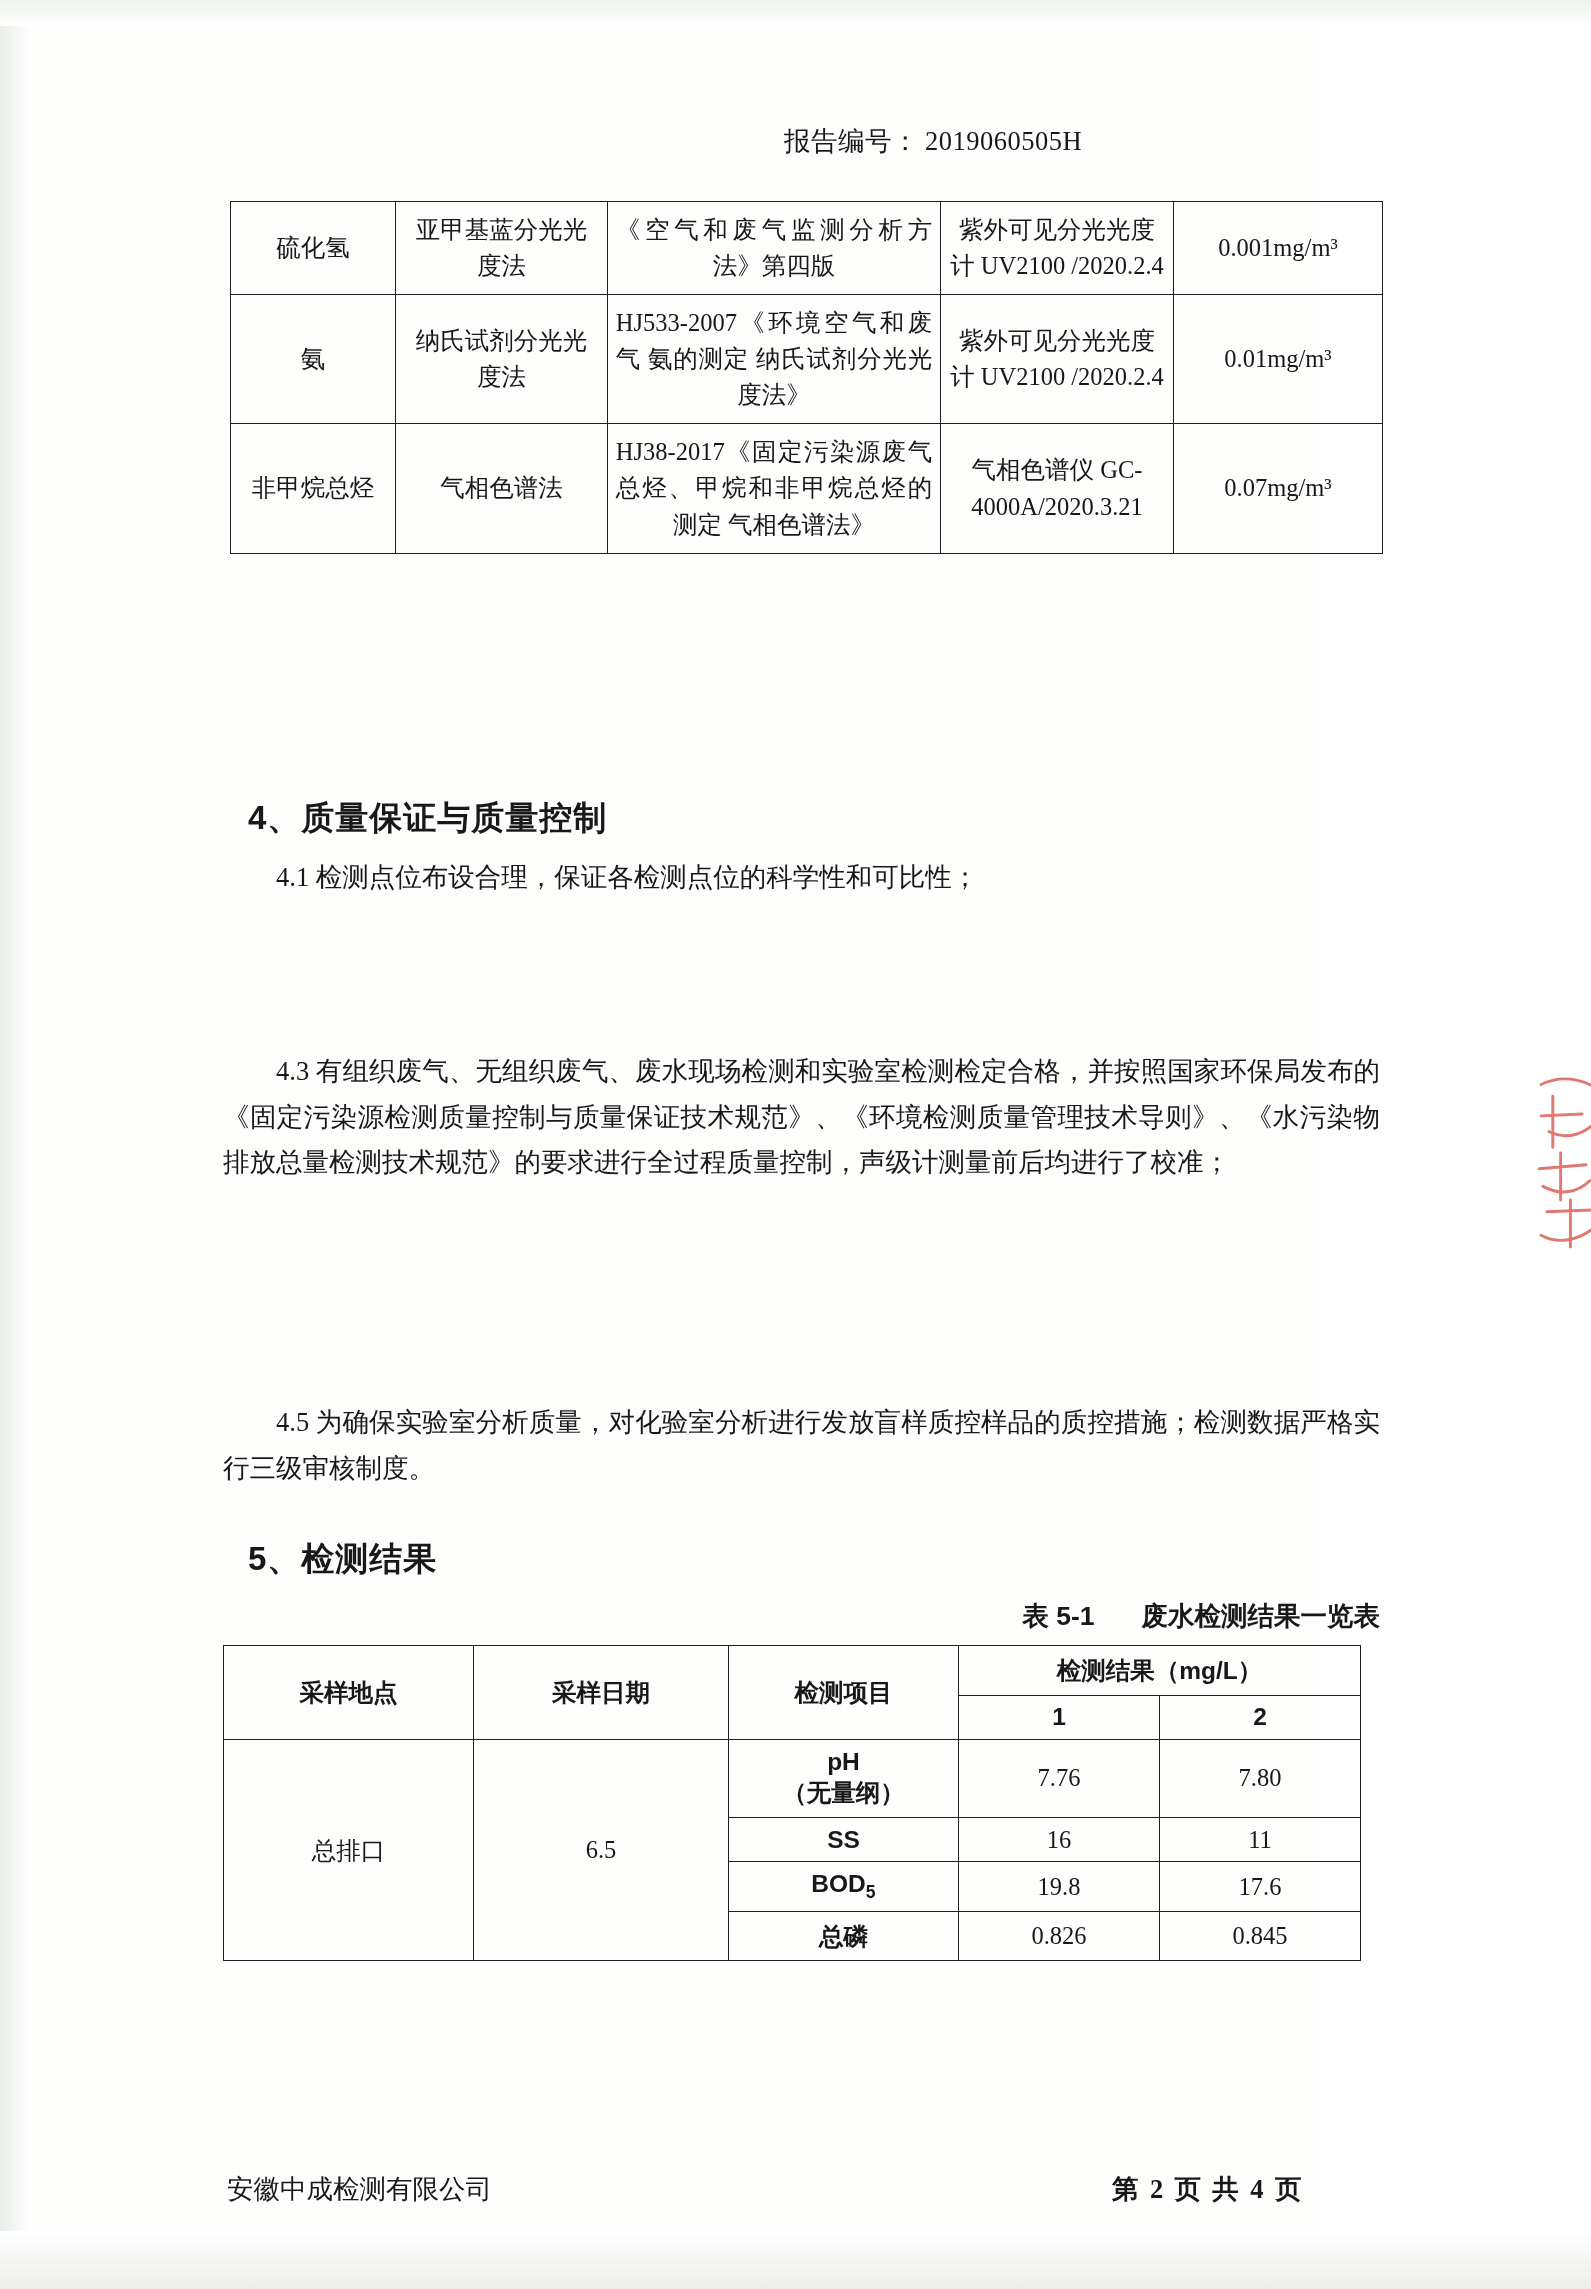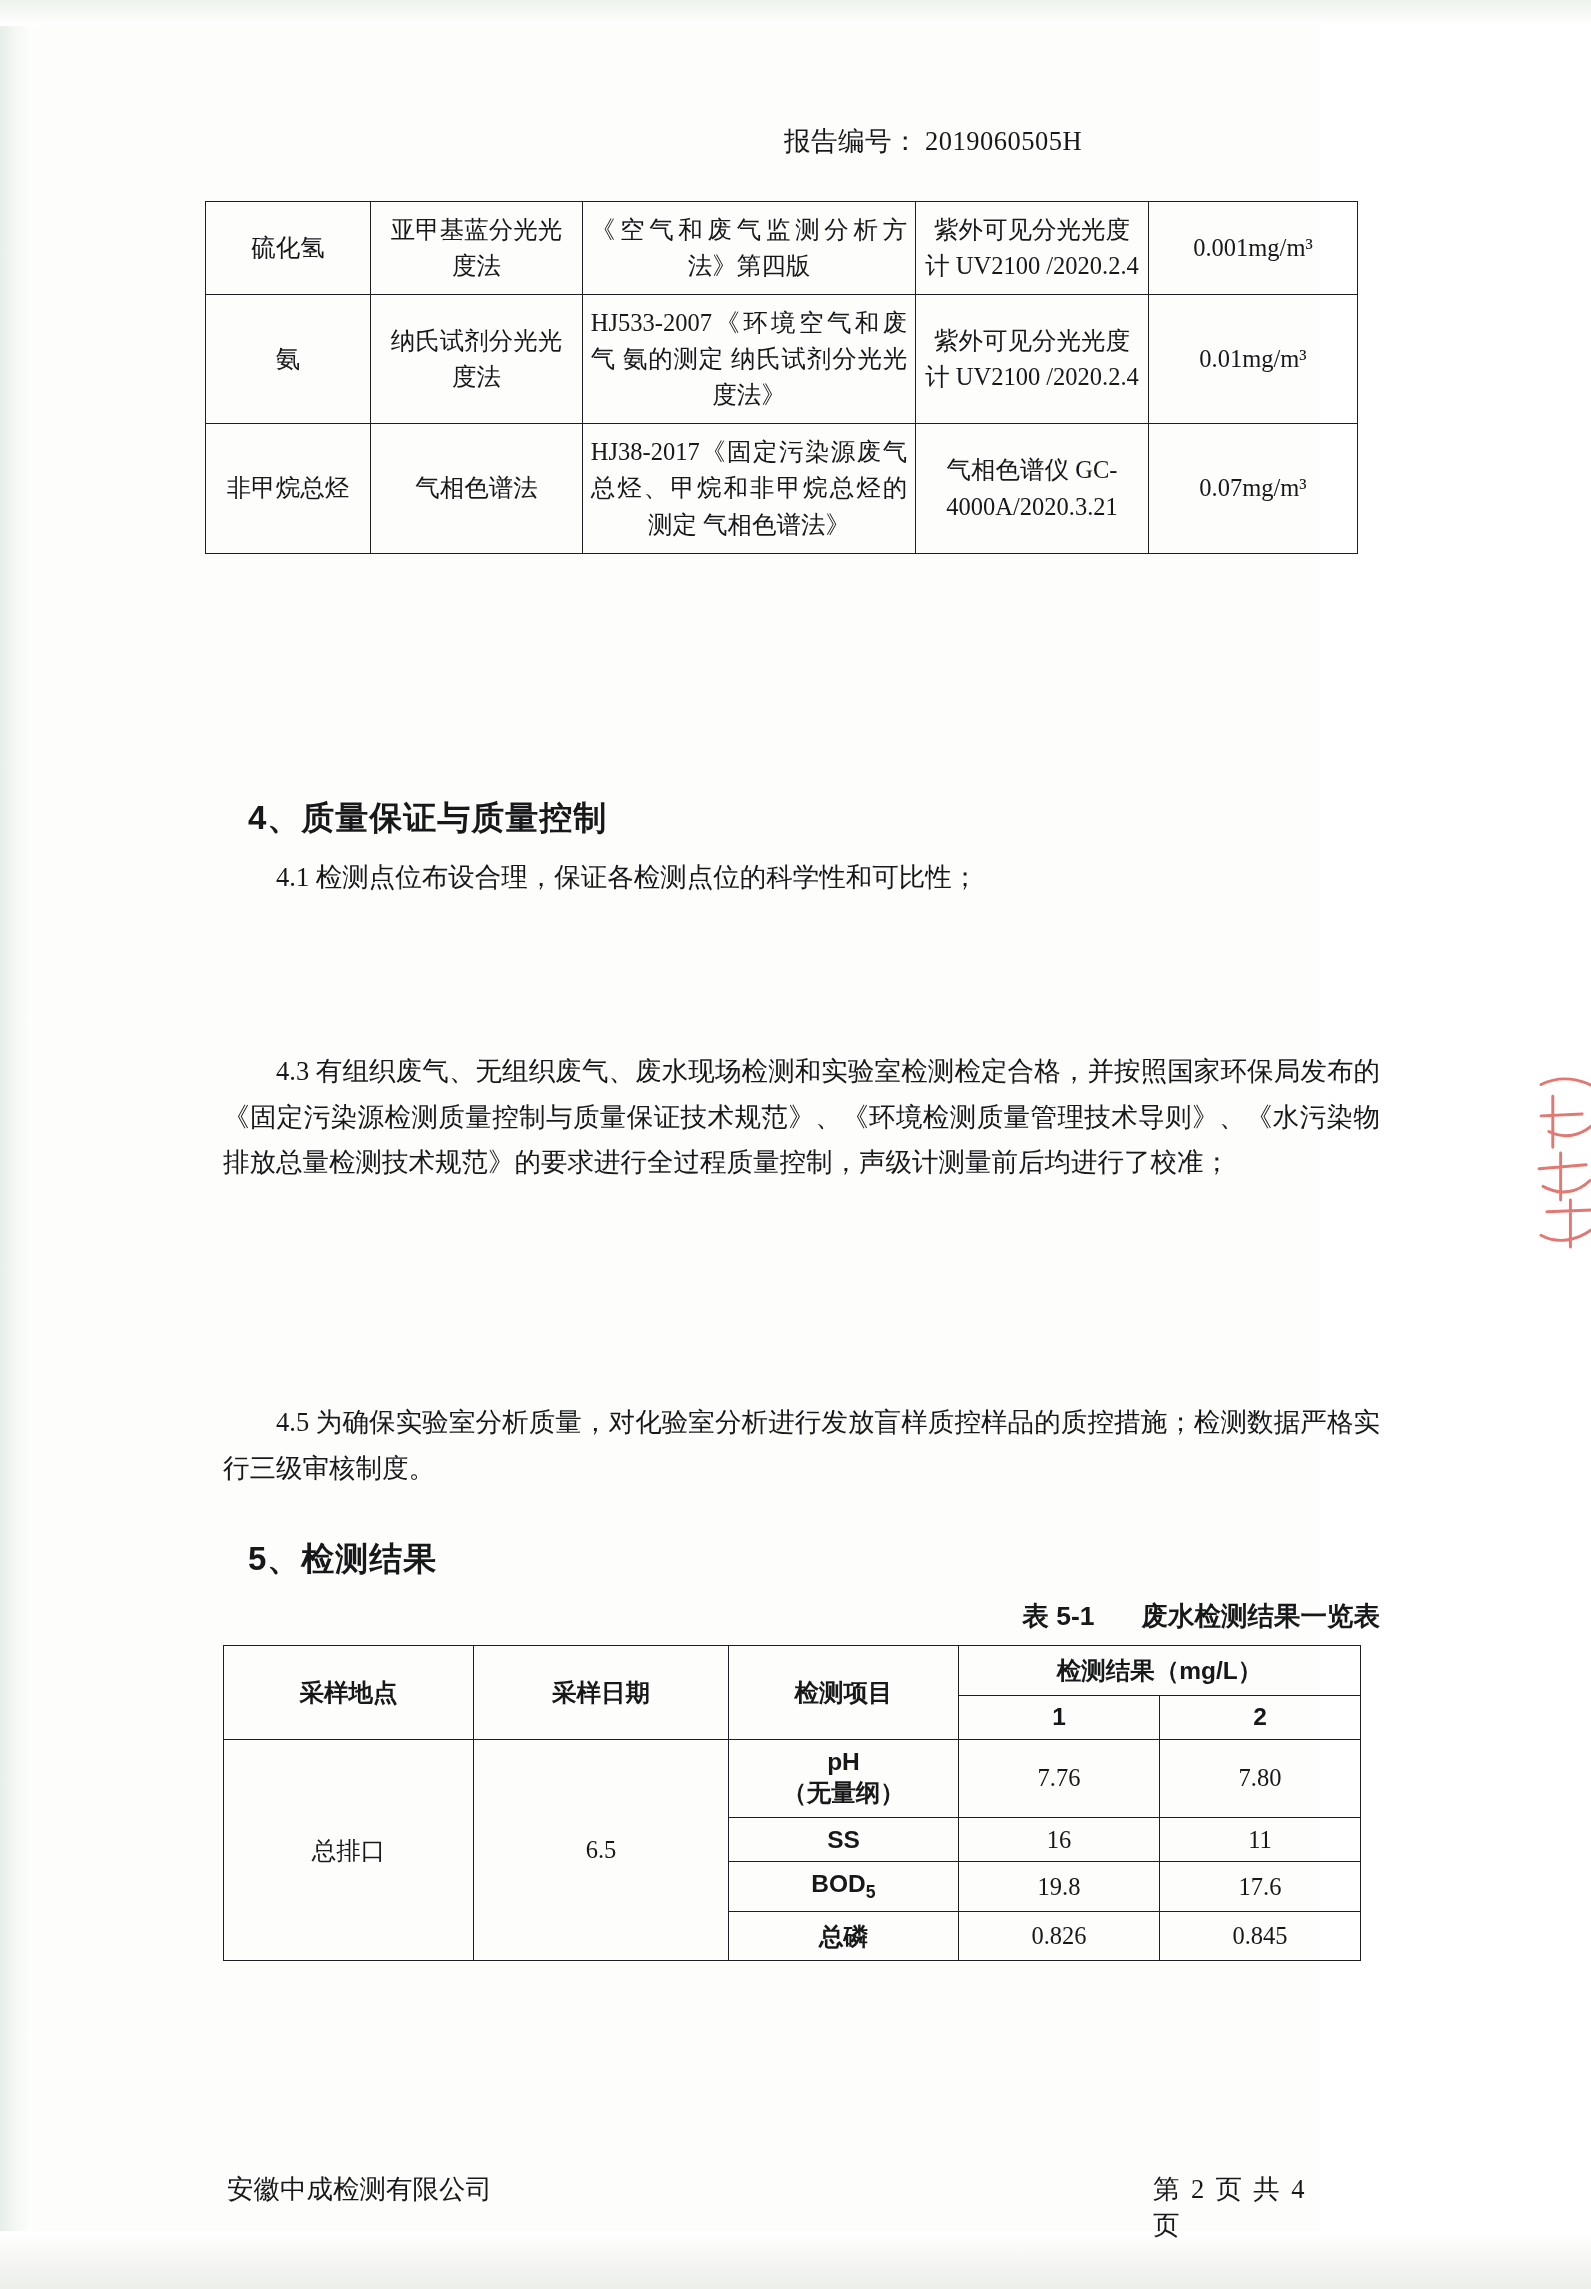--- a/index.html
+++ b/index.html
@@ -50,21 +50,21 @@
     font-size: 26.5px;
     letter-spacing: 0.5px;
     white-space: nowrap;
   }
   .report-no .label { margin-right: 5.9px; }
   .report-no .value { font-family: "Liberation Serif", serif; }
 
   
   .method-table {
     position: absolute;
-    left: 205px;
+    left: 230px;
     top: 201px;
     width: 1152px;
     border-collapse: collapse;
     table-layout: fixed;
     border-radius: 16px;
   }
   .method-table td {
     border: 1.6px solid #1d1f21;
     font-size: 24.5px;
     line-height: 1.48;
@@ -156,23 +156,22 @@
     left: 227px;
     top: 2171px;
     font-size: 26.5px;
   }
   .footer-right {
     position: absolute;
     left: 1112px;
     top: 2171px;
     font-size: 26.5px;
     letter-spacing: 2px;
-    font-weight: normal;
-    font-family: "Liberation Sans", sans-serif;
-    margin-left: 41px;
+    font-weight: bold;
+    font-family: "Liberation Sans", sans-serif;
   }
   .footer-right .num { font-family: "Liberation Serif", serif; }
 
   
   .seal {
     position: absolute;
     left: 1531px;
     top: 1063px;
     width: 118px;
     height: 235px;

